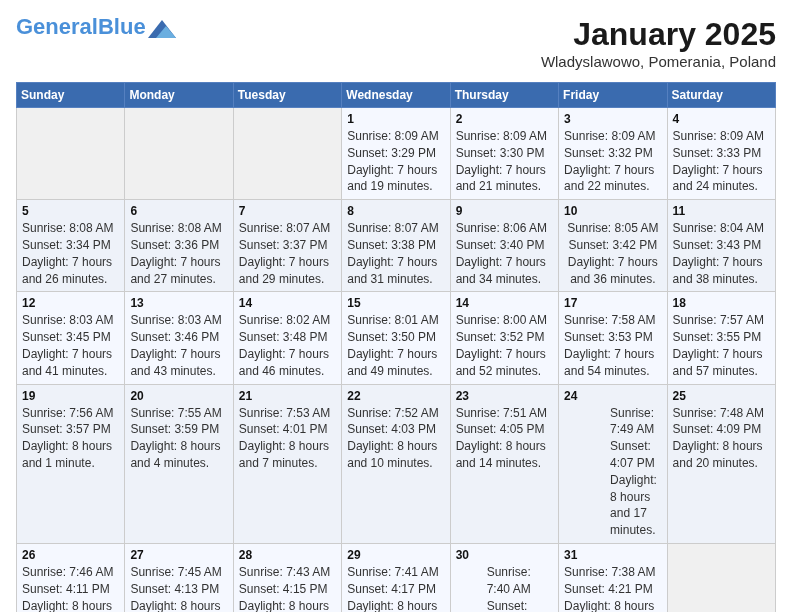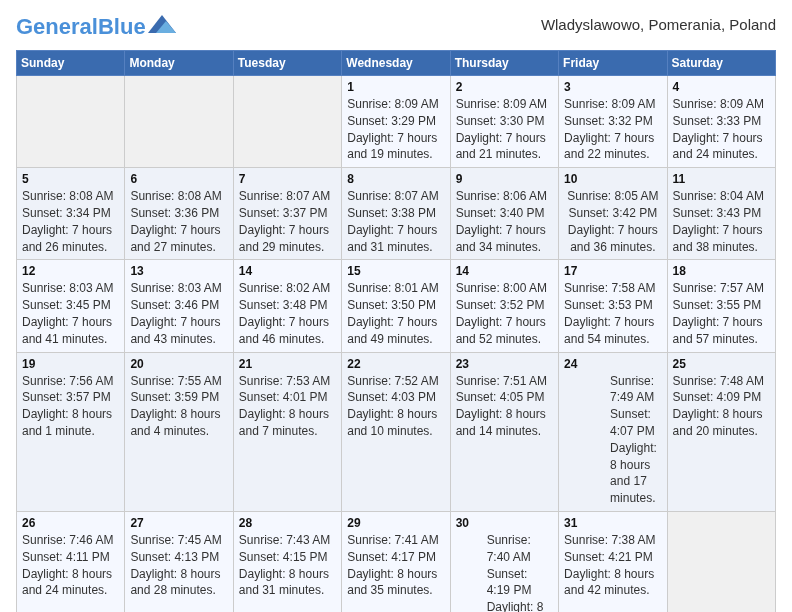--- a/index.html
+++ b/index.html
@@ -72,31 +72,32 @@
       line-height: 1.4;
       color: #333;
     }
     .empty-cell { background: #f0f0f0 !important; }
   </style>
 </head>
 <body>
 
 <div class="header">
   <div class="logo">
-    <div style="display:flex;align-items:center;">
+    <div style="display:flex;align-items:flex-end;">
       <span class="logo-text">
         <span>General</span><span style="color:#4a90d9">Blue</span>
       </span>
       <svg width="28" height="20" viewBox="0 0 28 20" style="margin-left:2px;margin-top:-8px;">
         <polygon points="0,20 14,2 28,20" fill="#3a6baf"></polygon>
         <polygon points="8,20 18,8 28,20" fill="#6aaee0"></polygon>
       </svg>
     </div>
   </div>
   <div class="title-block">
+    <div class="month-title">January 2025</div>
     <div class="location-title">Wladyslawowo, Pomerania, Poland</div>
   </div>
 </div>
 
 <table class="calendar">
   <thead>
     <tr>
     <th>Sunday</th>
         <th>Monday</th>
         <th>Tuesday</th>

